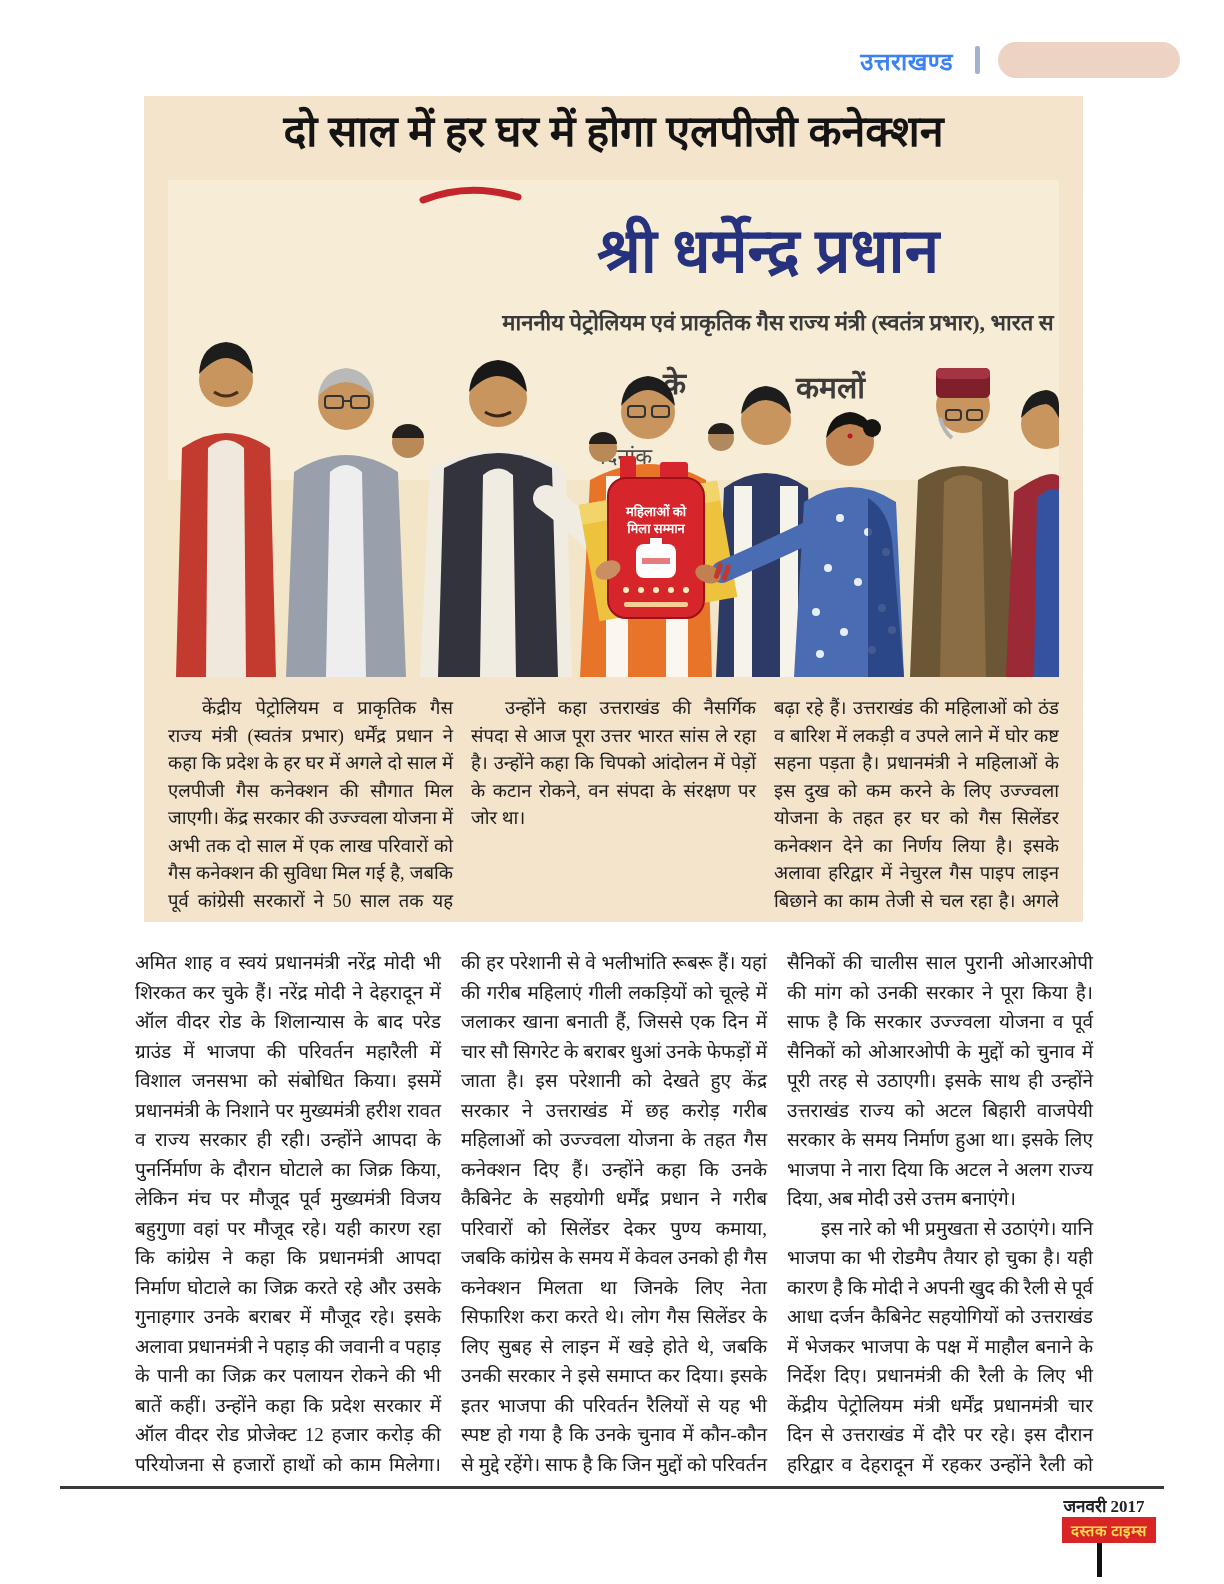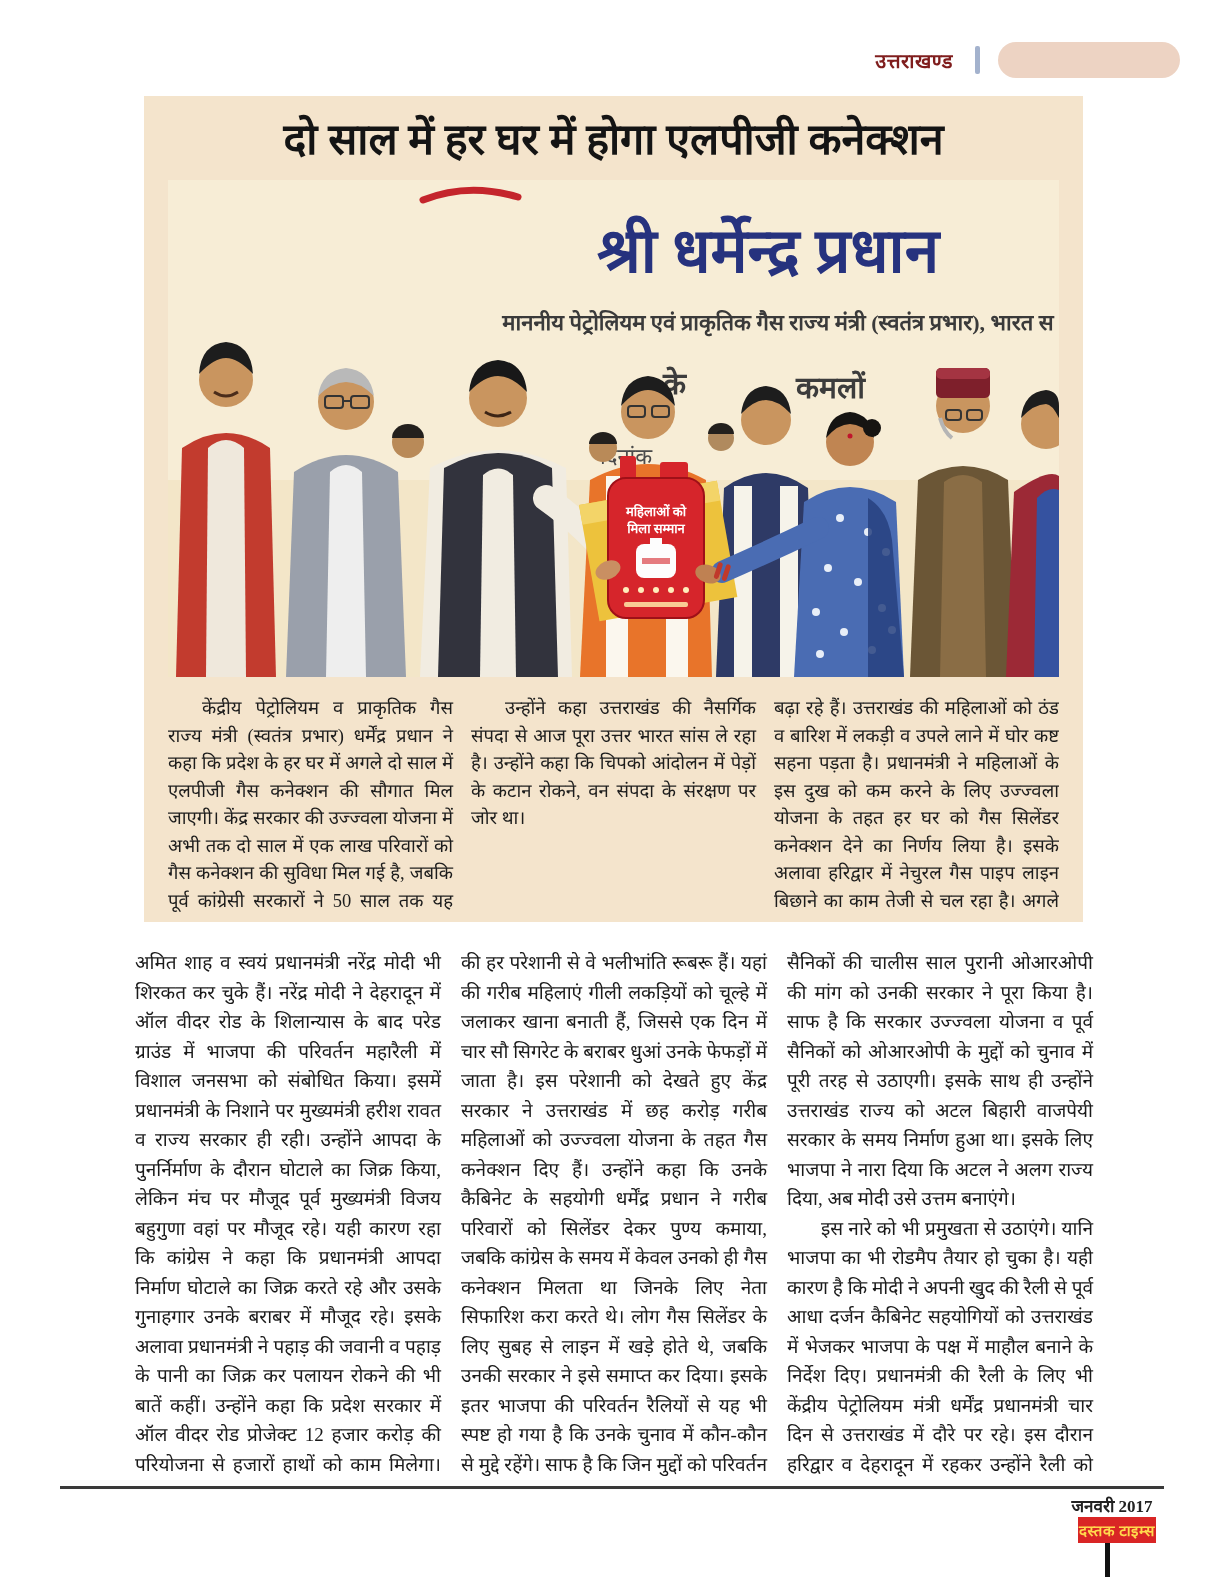--- a/index.html
+++ b/index.html
@@ -1,49 +1,49 @@
 <!DOCTYPE html>
 <html lang="hi"><head>
 <meta charset="utf-8">
 <style>
   html,body{margin:0;padding:0;background:#ffffff;}
   .page{position:relative;width:1224px;height:1584px;background:#fff;overflow:hidden;
         font-family:"Liberation Serif","DejaVu Serif",serif;color:#1d1d1d;}
 
   
   .page-header{position:absolute;top:42px;right:44px;display:flex;align-items:center;}
-  .region-label{font-size:20px;font-weight:bold;color:#7f1d1d;letter-spacing:.5px;}
+  .region-label{font-size:24px;font-weight:bold;color:#3b82f6;letter-spacing:.5px;}
   .header-sep{width:5px;height:28px;background:#a3b2cd;border-radius:2px;margin:0 18px 0 22px;}
   .header-pill{width:182px;height:36px;border-radius:18px;background:#edd3c3;}
 
   
   .feature-box{position:absolute;left:144px;top:96px;width:939px;height:826px;
                background:#f4e4cc;overflow:hidden;}
-  .headline{margin:12px 10px 0;text-align:center;font-size:43px;font-weight:bold;
+  .headline{margin:4px 10px 0;text-align:center;font-size:43px;font-weight:bold;
             color:#141414;line-height:1.5;}
   .photo{position:absolute;left:24px;top:84px;width:891px;height:497px;overflow:hidden;}
   .photo svg{display:block;}
   .box-columns{position:absolute;left:24px;top:599px;width:891px;height:220px;
                display:flex;gap:18px;overflow:hidden;}
   .box-col{width:285px;font-size:18.5px;line-height:27.5px;text-align:justify;color:#1c1c1c;}
 
   
   .article-columns{position:absolute;left:135px;top:948px;width:960px;height:534px;
                    display:flex;gap:20px;overflow:hidden;}
   .art-col{width:306px;font-size:19px;line-height:29.5px;text-align:justify;color:#191919;}
 
   p.para{margin:0;}
   p.indent{text-indent:34px;}
 
   
   .footer-rule{position:absolute;left:60px;top:1486px;width:1104px;height:3px;background:#3a3a3a;}
   .footer-content{position:absolute;top:1494px;right:56px;display:flex;align-items:center;flex-direction:column;}
   .footer-date{font-size:17px;font-weight:bold;color:#222;}
   .footer-logo{background:#d92525;color:#ffd94d;font-weight:bold;font-size:15px;
-               padding:3px 1px;margin:0 12px 0 22px;letter-spacing:.5px;}
+               padding:3px 9px;margin:0 12px 0 22px;letter-spacing:.5px;}
   .footer-bar{width:5px;height:34px;background:#111;margin-right:9px;}
   .footer-page{font-size:48px;font-weight:bold;color:#111;
                font-family:"Liberation Sans","DejaVu Sans",sans-serif;}
 </style>
 </head>
 <body>
 
 <div class="page">
 
   <div class="page-header">

